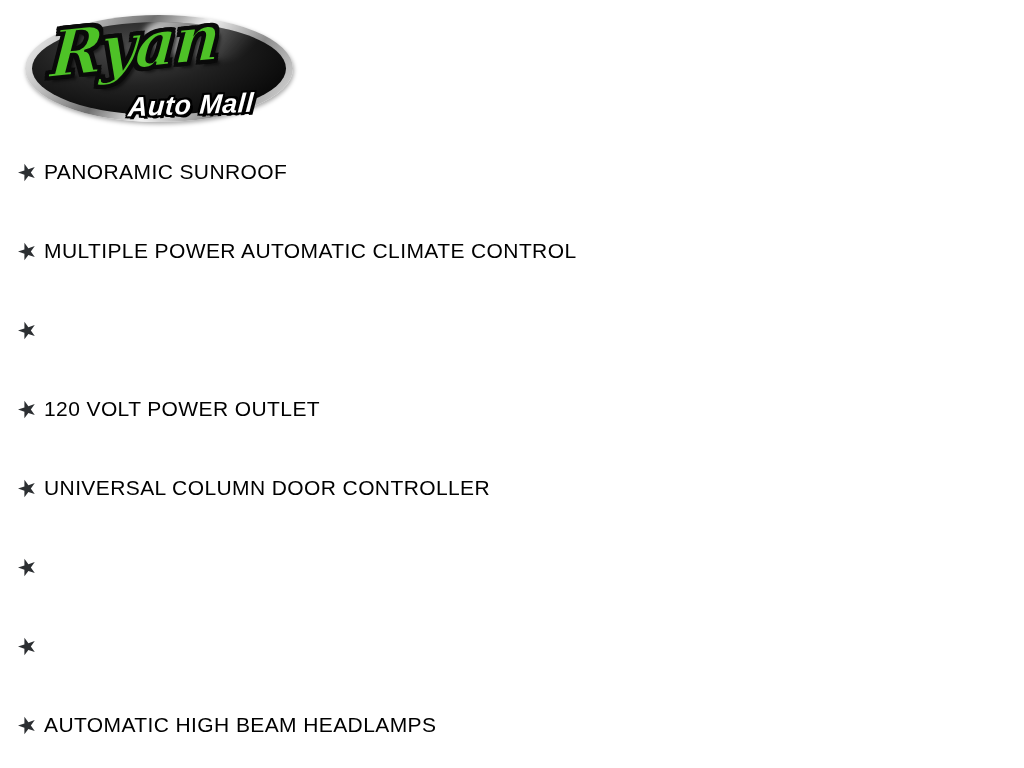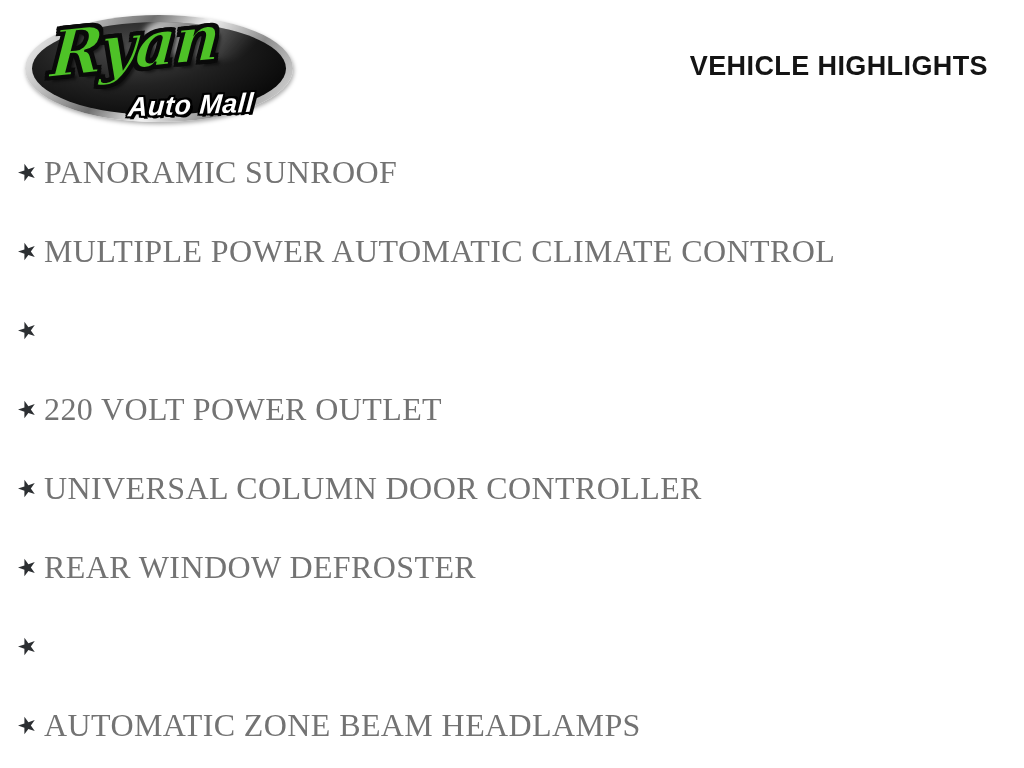--- a/index.html
+++ b/index.html
@@ -82,68 +82,65 @@
     display: block;
     width: 34px;
     text-align: center;
     font-size: 23px;
     line-height: 32px;
     color: #2c2f32;
     transform: rotate(-18deg);
   }
   .label {
     display: block;
-    font-size: 32px;
+    font-size: 21px;
     line-height: 32px;
-    color: #737373;
+    color: #000000;
     letter-spacing: 0.4px;
     white-space: nowrap;
-    font-family: Liberation Serif, serif;
   }
 </style>
 </head>
 <body>
 
 <div class="page">
 
   <div class="logo">
     <div class="logo-chrome"></div>
     <div class="logo-dark"></div>
     <div class="logo-ryan">Ryan</div>
     <div class="logo-automall">Auto Mall</div>
   </div>
 
-  <div class="page-title">VEHICLE HIGHLIGHTS</div>
 
   <ul class="highlights">
     <li class="highlight-item">
       <span class="star">★</span>
       <span class="label">PANORAMIC SUNROOF</span>
     </li>
     <li class="highlight-item">
       <span class="star">★</span>
       <span class="label">MULTIPLE POWER AUTOMATIC CLIMATE CONTROL</span>
     </li>
     <li class="highlight-item">
       <span class="star">★</span>
     </li>
     <li class="highlight-item">
       <span class="star">★</span>
-      <span class="label">220 VOLT POWER OUTLET</span>
+      <span class="label">120 VOLT POWER OUTLET</span>
     </li>
     <li class="highlight-item">
       <span class="star">★</span>
       <span class="label">UNIVERSAL COLUMN DOOR CONTROLLER</span>
     </li>
     <li class="highlight-item">
       <span class="star">★</span>
-      <span class="label">REAR WINDOW DEFROSTER</span>
     </li>
     <li class="highlight-item">
       <span class="star">★</span>
     </li>
     <li class="highlight-item">
       <span class="star">★</span>
-      <span class="label">AUTOMATIC ZONE BEAM HEADLAMPS</span>
+      <span class="label">AUTOMATIC HIGH BEAM HEADLAMPS</span>
     </li>
   </ul>
 
 </div>
 
 </body></html>

